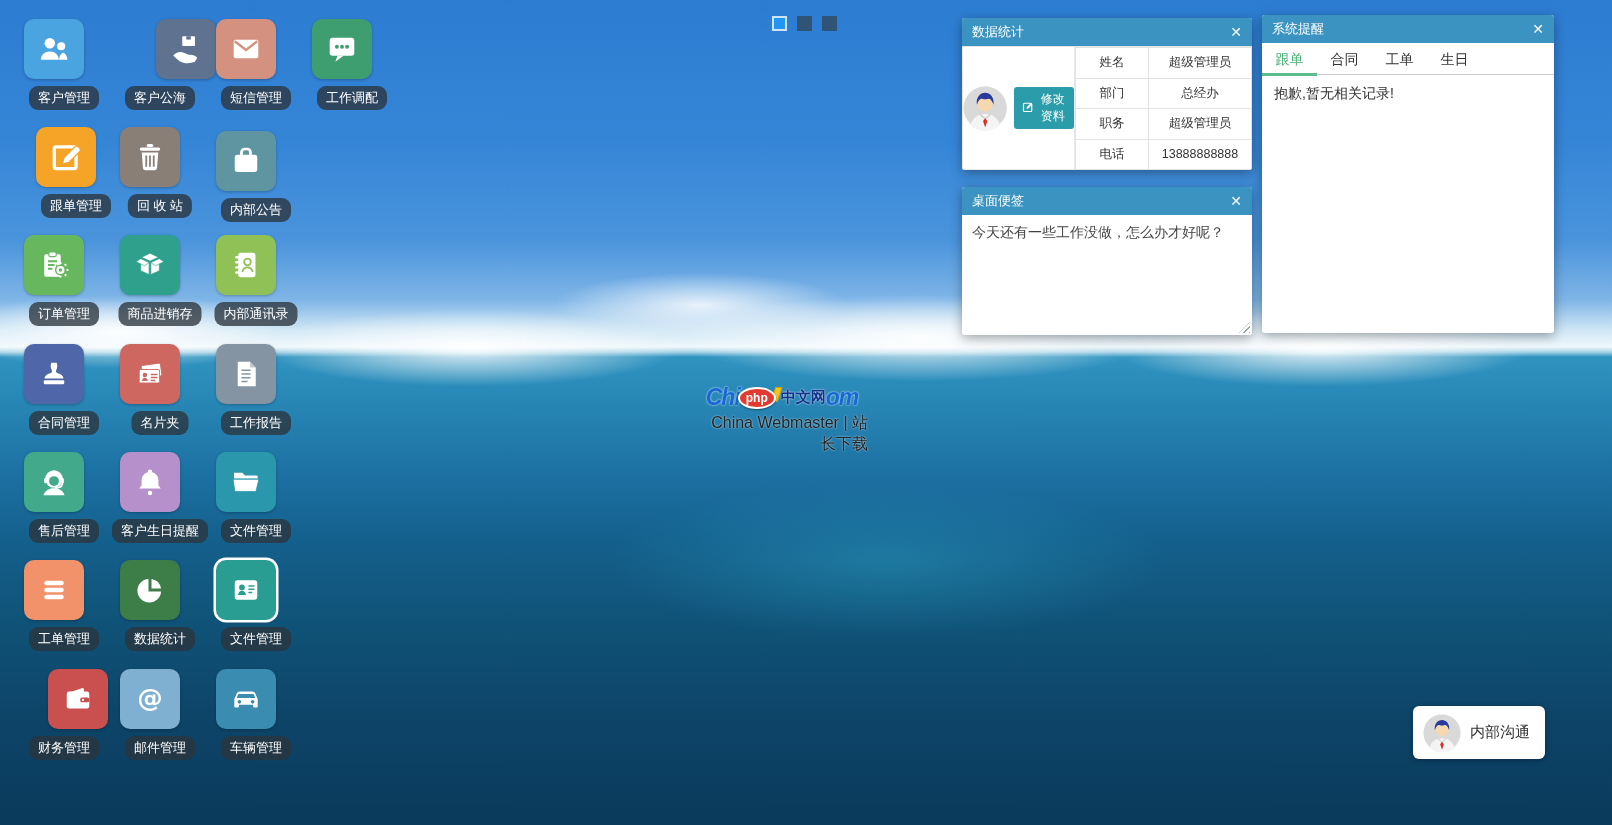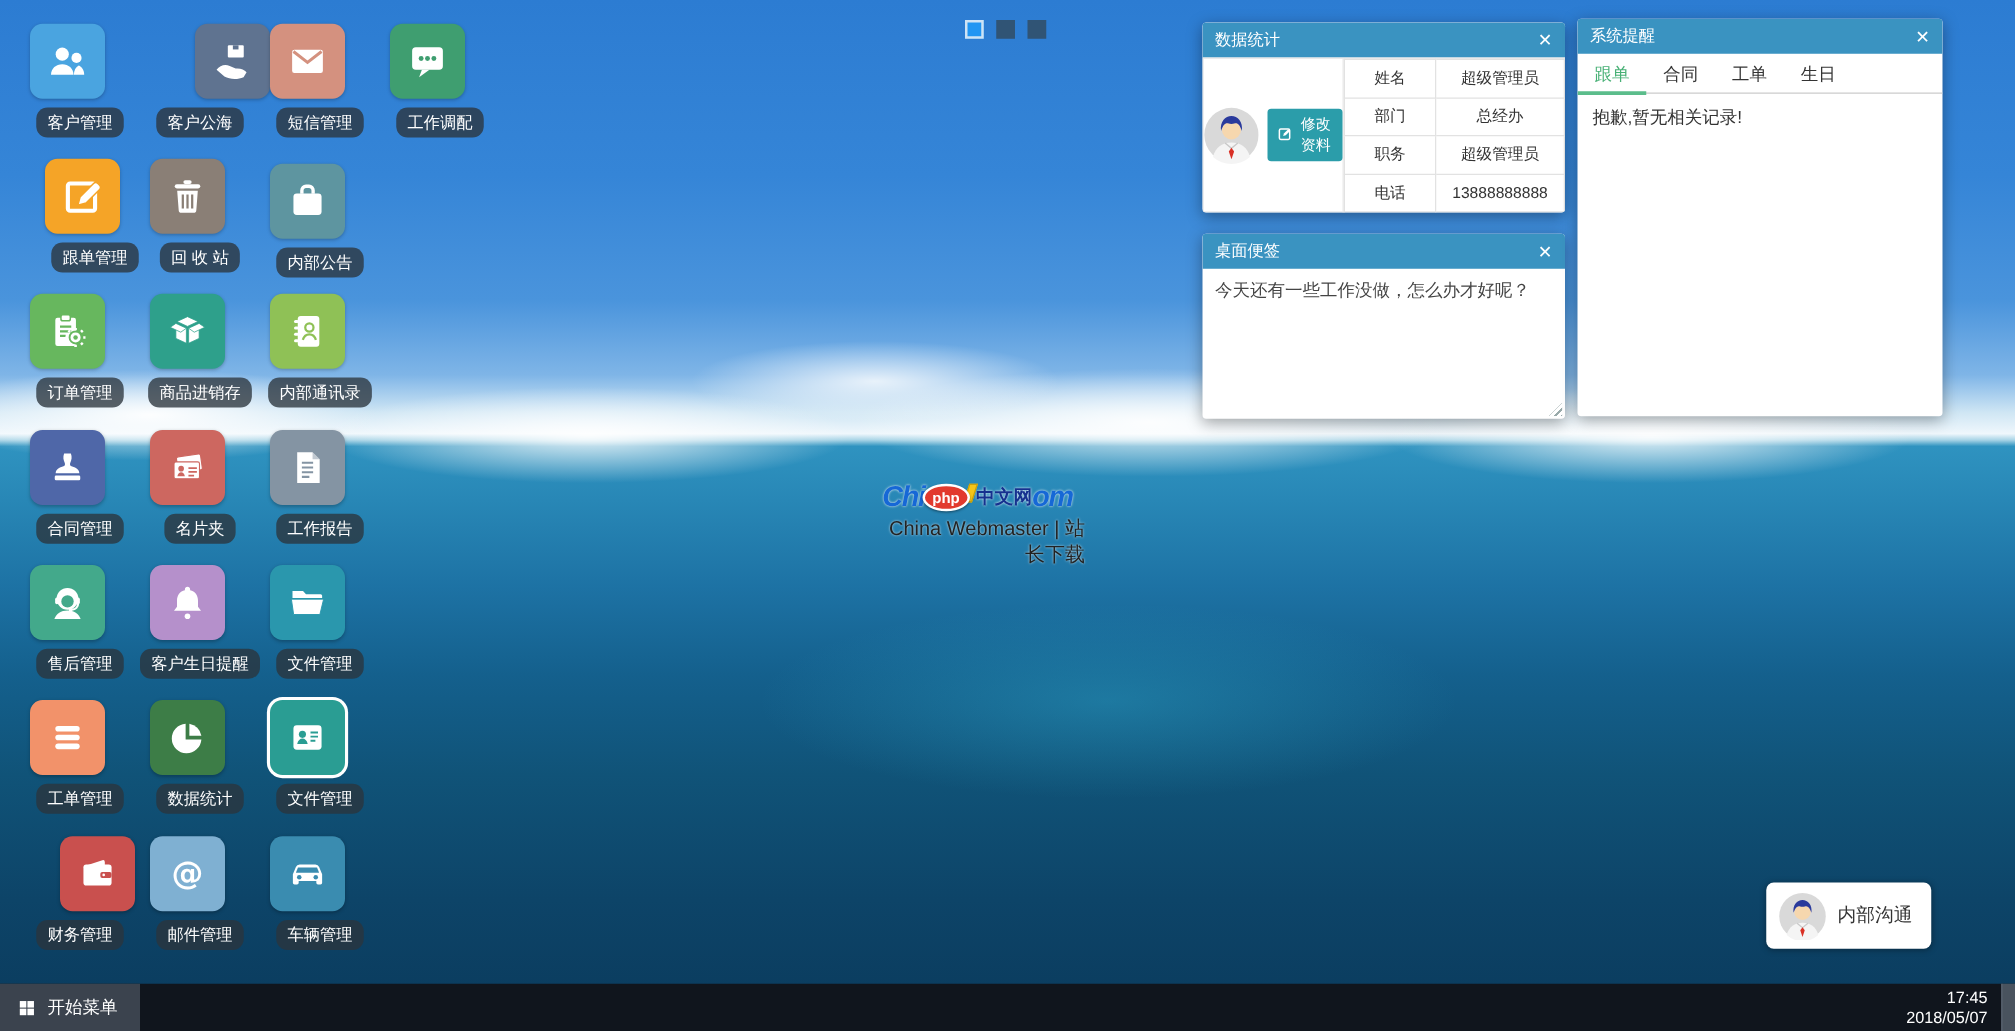--- a/index.html
+++ b/index.html
@@ -426,32 +426,14 @@
           <circle cx="24" cy="24" r="23.5" fill="#d9d9d9"></circle>
           <path d="M8 43c2-8.5 8.5-12.5 16-12.5S38 34.5 40 43a24 24 0 0 1-32 0z" fill="#f4f4f4"></path>
           <path d="M18.5 31l5.5 4.6L29.5 31" fill="none" stroke="#c9c9c9" stroke-width="1.2"></path>
           <path d="M24 35l-2.3 3.2L24 45l2.3-6.8z" fill="#d93025"></path>
           <circle cx="24" cy="19.5" r="8.3" fill="#f6d7ae"></circle>
           <path d="M15 20.5c-1.2-8 3.6-13 9-13s10.2 5 9 13c-1.6-4.6-3.2-6.6-5.2-6.6-1 0-1.7.6-3.8.6s-2.8-.6-3.8-.6c-2 0-3.6 2-5.2 6.6z" fill="#2a3a9c"></path>
         </svg></span>
     <span class="chat-label">内部沟通</span>
   </div>
 
-  <div class="taskbar">
-    <div class="start-button">
-      <span id="start-icon">
-          <svg viewBox="0 0 24 24" style="width: 17px; height: 17px; display: block;">
-            <rect x="4" y="4" width="7.4" height="7.4" fill="#fff"></rect>
-            <rect x="12.6" y="4" width="7.4" height="7.4" fill="#fff"></rect>
-            <rect x="4" y="12.6" width="7.4" height="7.4" fill="#fff"></rect>
-            <rect x="12.6" y="12.6" width="7.4" height="7.4" fill="#fff"></rect>
-          </svg>
-        </span>
-      <span class="start-label">开始菜单</span>
-    </div>
-    <div class="clock">
-      <div>17:45</div>
-      <div>2018/05/07</div>
-    </div>
-    <div class="show-desktop"></div>
-  </div>
 
 </div>
 
 </body></html>

